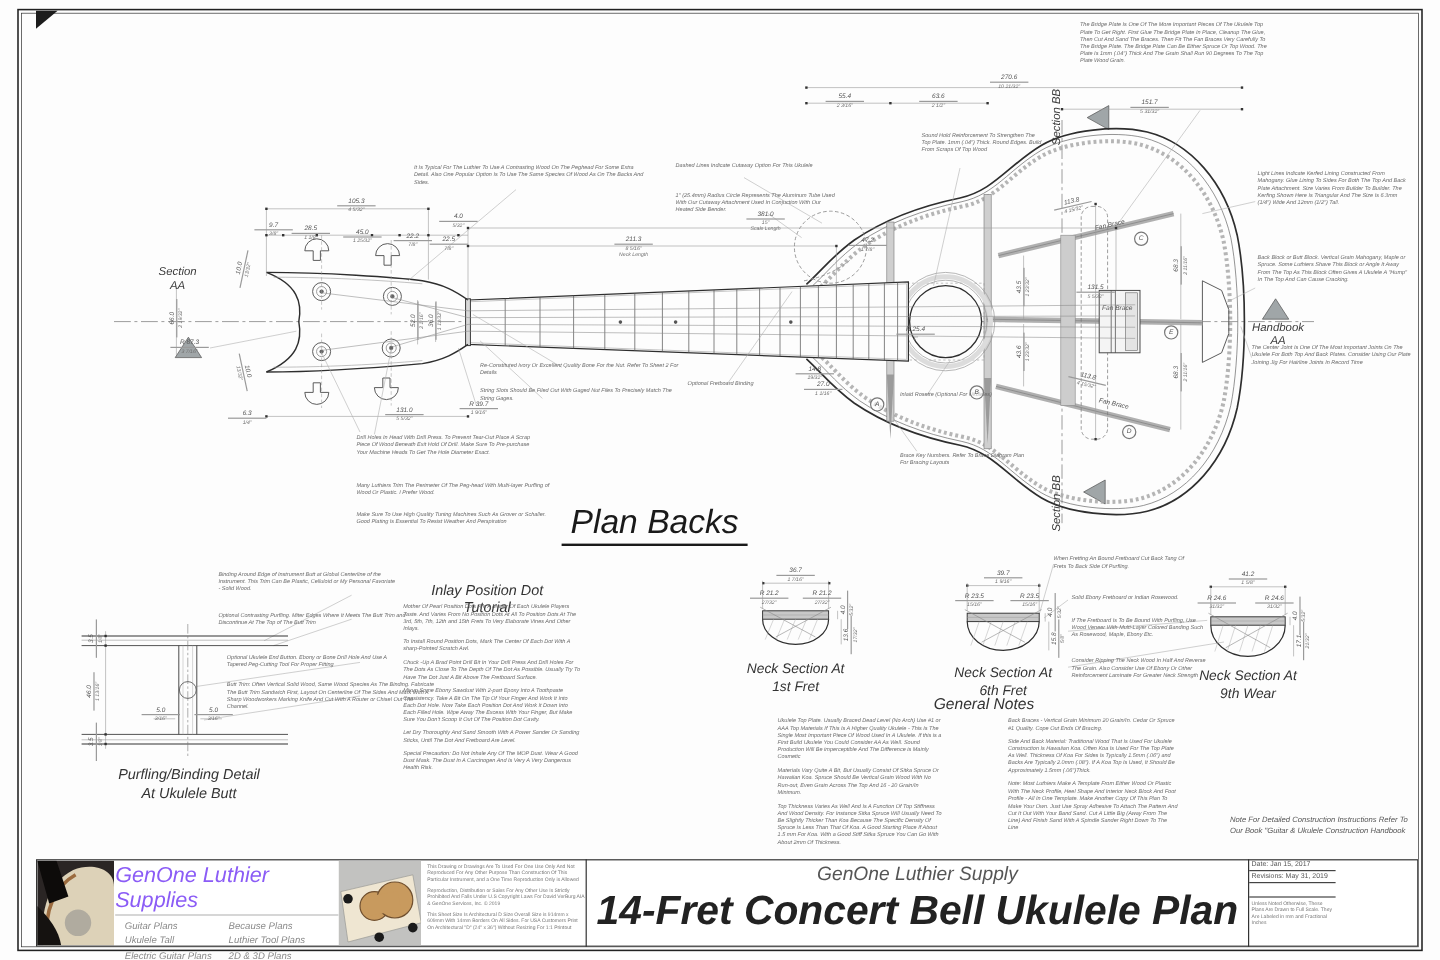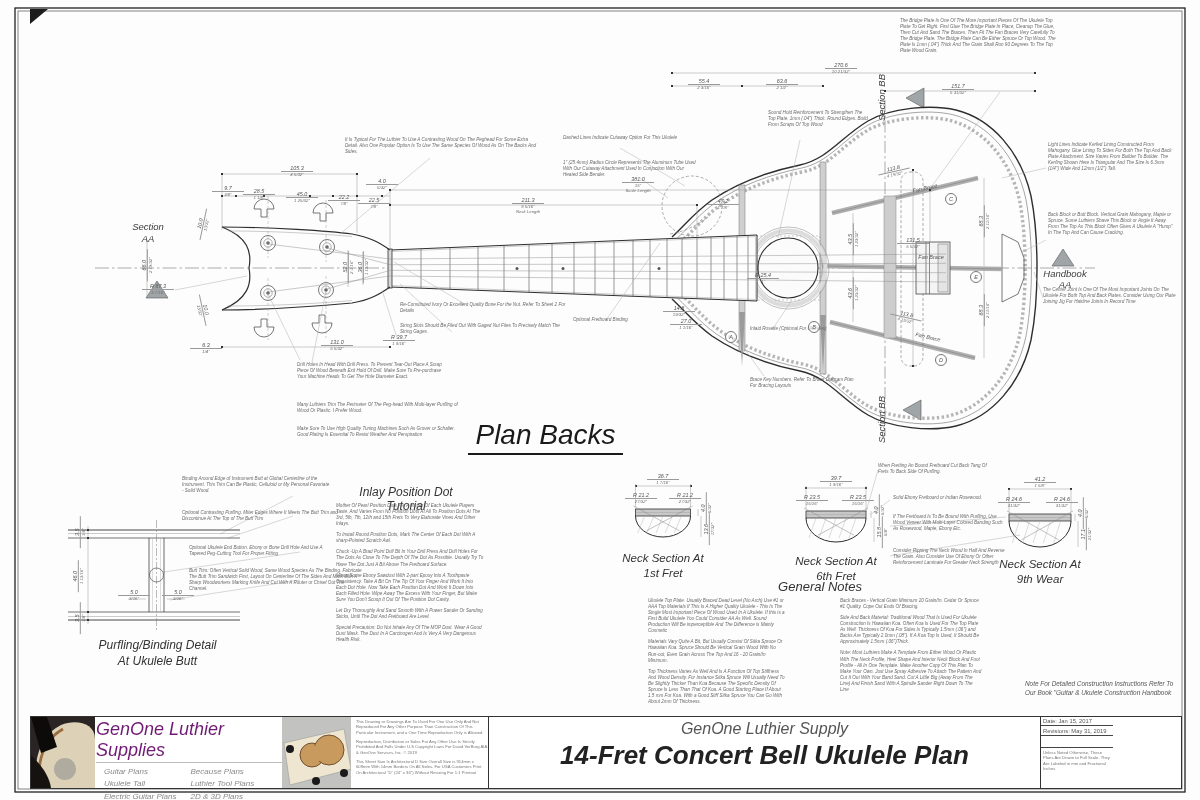--- a/index.html
+++ b/index.html
@@ -16,28 +16,28 @@
   .fanlbl{position:absolute;width:44px;text-align:center;font-style:italic;font-size:5.5px;color:#555;transform-origin:center;}
   .sec-label{position:absolute;font-style:italic;color:#3c3c3c;text-align:center;transform-origin:center;}
   .big-title{position:absolute;font-style:italic;color:#1a1a1a;text-align:center;}
   .det-title{position:absolute;font-style:italic;color:#333;text-align:center;font-size:12px;line-height:1.3;}
   .paras p{margin:0 0 5px 0;}
   .paras{position:absolute;font-style:italic;font-size:4.6px;line-height:1.32;color:#6a6a6a;}
   
   .band-cell{position:absolute;box-sizing:border-box;border-left:1px solid #333;}
   #titleband{position:absolute;left:30px;top:716px;width:1152px;height:73px;border:1px solid #333;box-sizing:border-box;background:#fff;}
   #logo-text{position:absolute;left:96px;top:719px;width:186px;}
-  #logo-name{font-style:italic;font-size:18px;color:#701a75;border-bottom:1px solid #bbb;padding-bottom:1px;}
+  #logo-name{font-style:italic;font-size:18px;color:#8b5cf6;border-bottom:1px solid #bbb;padding-bottom:1px;}
   .logo-cols{display:flex;gap:14px;margin-top:3px;margin-left:8px;}
   .logo-col div{font-style:italic;font-size:8px;color:#8a8a8a;line-height:1.55;}
   #copy-box{position:absolute;left:353px;top:717px;width:132px;padding:2px 3px;}
   #copy-box p{margin:0 0 3.5px 0;font-size:4.2px;line-height:1.3;color:#777;}
   #title-box{position:absolute;left:488px;top:716px;width:552px;height:73px;text-align:center;}
   #tb-company{font-style:italic;font-size:16px;color:#555;margin-top:4px;}
-  #tb-main{font-style:italic;font-weight:bold;font-size:26px;color:#222;margin-top:2px;}
+  #tb-main{font-style:italic;font-weight:bold;font-size:34px;color:#222;margin-top:2px;}
   #date-cell{position:absolute;left:1040px;top:716px;width:73px;height:73px;}
   .dc-row{border-bottom:.8px solid #444;font-size:5.8px;color:#555;padding:2px 2px 1px 2px;}
   .dc-note{font-size:4.2px;color:#777;padding:2px;line-height:1.3;}
   #sheetno-cell{position:absolute;left:1113px;top:716px;width:69px;height:73px;text-align:center;}
   #file-id{font-size:4.8px;color:#999;margin-top:2px;}
   #sheet-no{font-size:36px;color:#2c2c2c;margin-top:4px;}
   #note-book{position:absolute;left:1025px;top:680px;width:160px;font-style:italic;font-size:6.4px;line-height:1.35;color:#555;}
   .photo{position:absolute;overflow:hidden;}
 </style>
 </head>

